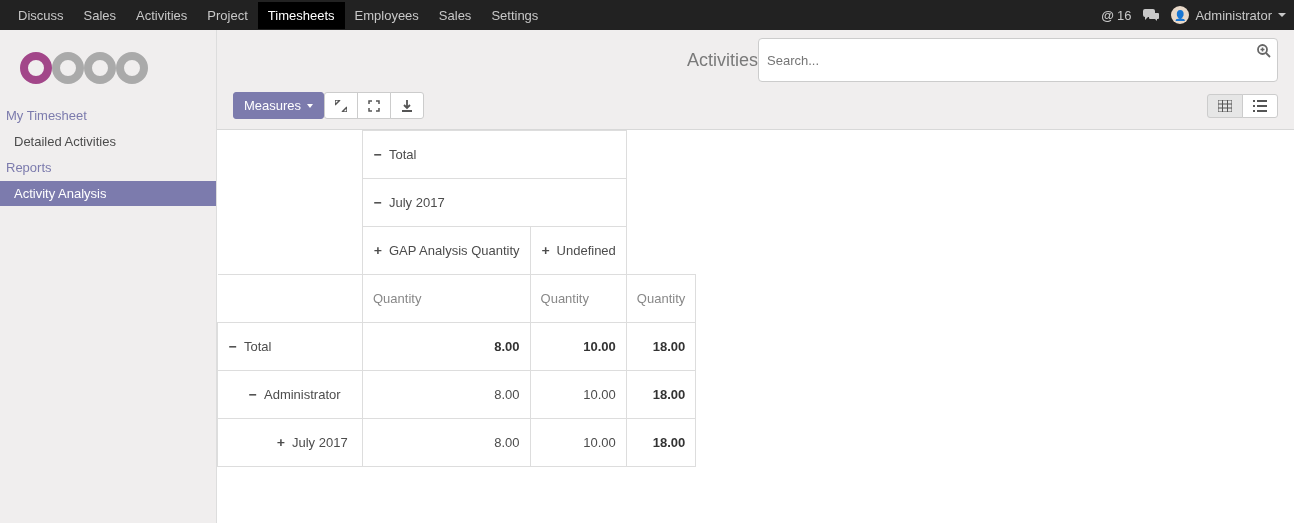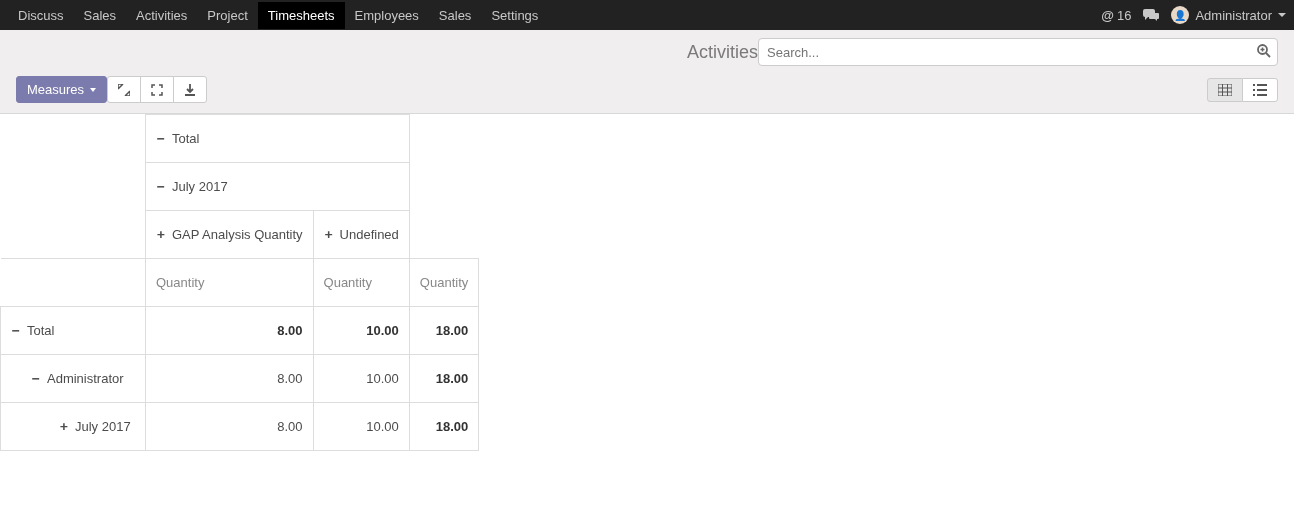--- a/index.html
+++ b/index.html
@@ -25,21 +25,21 @@
 .logo .o2, .logo .o3, .logo .o4 { width: 32px; height: 32px; border: 8px solid #aaa; border-radius: 50%; }
 .side-section-title { color: #7c7bad; font-weight: 500; padding: 6px 6px 6px 6px; font-size: 13px; cursor: pointer; }
 .side-item { padding: 5px 6px 5px 14px; color: #4c4c4c; cursor: pointer; font-size: 13px; }
 .side-item.active { background: #7c7bad; color: #fff; }
 
 .main { flex: 1; background: #f0eeee; display: flex; flex-direction: column; }
 .control-bar { padding: 8px 16px 10px; background: #f0eeee; border-bottom: 1px solid #d8d8d8; }
 .control-row1 { display: flex; justify-content: flex-end; align-items: center; margin-left: 32px; }
 .breadcrumb { font-size: 18px; color: #7a7a7a; }
 .search-wrap { position: relative; width: 520px; }
-.search { width: 100%; height: 28px; border: 1px solid #ccc; border-radius: 4px; padding: 4px 38px 4px 8px; font-size: 13px; background: #fff; }
+.search { width: 100%; height: 44px; border: 1px solid #ccc; border-radius: 4px; padding: 4px 38px 4px 8px; font-size: 13px; background: #fff; }
 .search-icon { position: absolute; right: 6px; top: 5px; }
 
 .control-row2 { display: flex; justify-content: space-between; align-items: center; margin-top: 10px; }
 .btn { border: 1px solid #ccc; background: #fff; padding: 5px 10px; border-radius: 3px; cursor: pointer; font-size: 13px; color: #555; display: inline-flex; align-items: center; gap: 4px; }
 .btn-primary { background: #7c7bad; border-color: #7c7bad; color: #fff; }
 .btn-group { display: inline-flex; }
 .btn-group .btn { border-radius: 0; margin-left: -1px; }
 .btn-group .btn:first-child { border-top-left-radius: 3px; border-bottom-left-radius: 3px; margin-left: 0; }
 .btn-group .btn:last-child { border-top-right-radius: 3px; border-bottom-right-radius: 3px; }
 .btn.active-view { background: #e6e6e6; }
@@ -85,20 +85,34 @@
     <div class="user">
       <span class="avatar">👤</span>
       <span>Administrator</span>
       <span class="caret-down"></span>
     </div>
   </div>
 </div>
 
 <div class="wrap">
 
+  <div class="sidebar">
+    <div class="logo-wrap">
+      <div class="logo">
+        <span class="o1"></span>
+          <span class="o2" style="margin-left:-4px;"></span>
+          <span class="o3" style="margin-left:-4px;"></span>
+          <span class="o4" style="margin-left:-4px;"></span>
+      </div>
+    </div>
+    <div class="side-section-title">My Timesheet</div>
+    <div class="side-item">Detailed Activities</div>
+    <div class="side-section-title">Reports</div>
+    <div class="side-item active">Activity Analysis</div>
+  </div>
 
   <div class="main">
     <div class="control-bar">
       <div class="control-row1">
         <div class="breadcrumb">Activities</div>
         <div class="search-wrap">
           <input class="search" placeholder="Search..." style="">
           <span class="search-icon">
             <svg width="16" height="16" viewBox="0 0 16 16">
                 <circle cx="6.5" cy="6.5" r="4.5" fill="none" stroke="#666" stroke-width="1.8"></circle>

